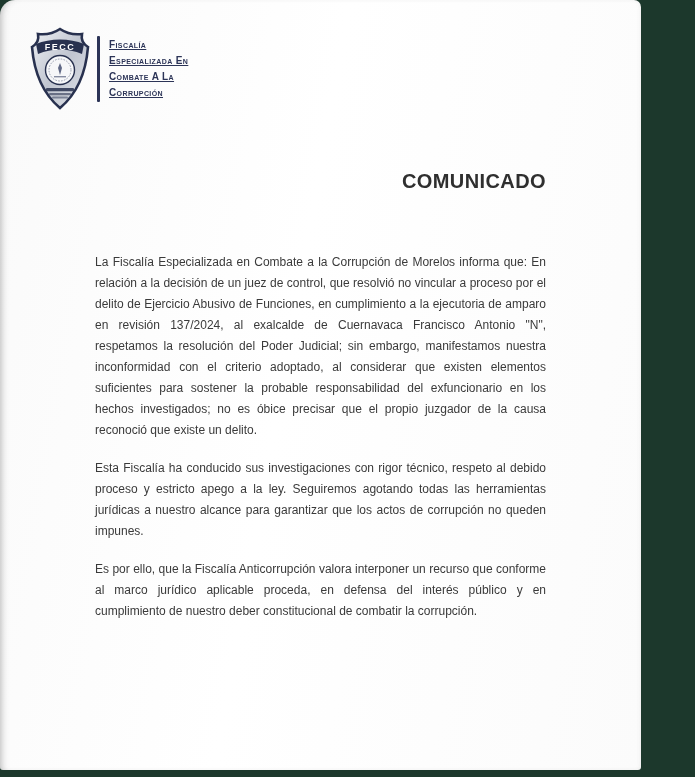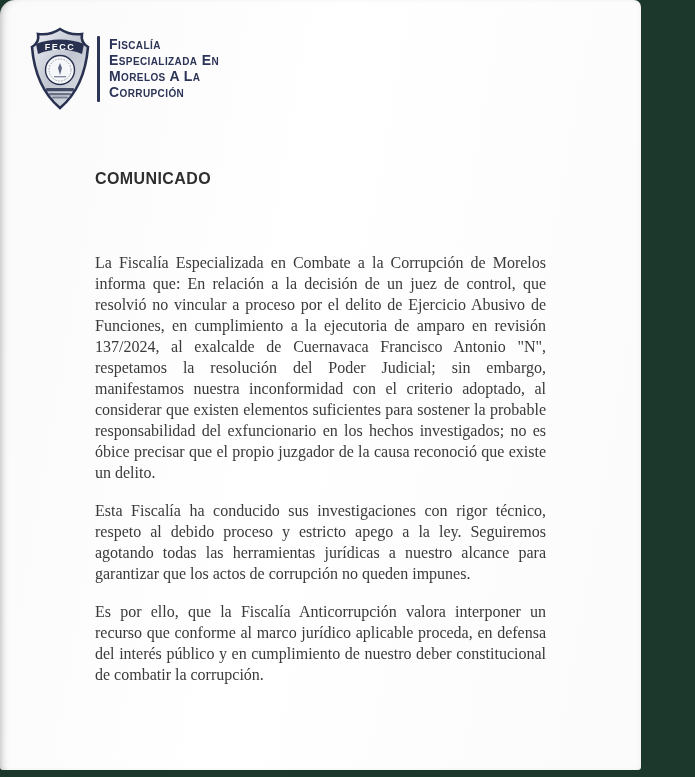--- a/index.html
+++ b/index.html
@@ -31,54 +31,54 @@
   .separator {
     width: 3px;
     height: 66px;
     background: #2c3457;
     margin: 0 9px 0 5px;
     border-radius: 1px;
   }
   .org-name {
     color: #2c3457;
     font-weight: bold;
-    font-size: 14px;
+    font-size: 10px;
     line-height: 15.8px;
     font-variant: small-caps;
     letter-spacing: 0.4px;
     white-space: nowrap;
+    text-decoration: underline;
   }
   .doc-title {
     position: absolute;
     top: 170px;
     left: 95px; right: 95px;
-    text-align: left;
+    text-align: right;
     font-weight: bold;
-    font-size: 16px;
+    font-size: 20px;
     letter-spacing: 0.4px;
     color: #2f2f2f;
   }
   .dateline {
     position: absolute;
     top: 211px;
     left: 95px; right: 104px;
     text-align: right;
     font-size: 16px;
     color: #363636;
   }
   .content {
     position: absolute;
     top: 252px;
     left: 95px; right: 95px;
     text-align: justify;
-    font-size: 16px;
+    font-size: 12px;
     line-height: 21px;
     color: #3a3a3a;
     hyphens: none;
-    font-family: Liberation Serif, serif;
   }
   .content p { margin: 0 0 17px 0; }
 </style>
 </head>
 <body>
 
 <div class="paper">
 
   <div class="header">
 
@@ -100,21 +100,21 @@
       <rect x="18" y="61" width="28" height="3.2" rx="1" fill="#28314f" opacity="0.85"></rect>
       <rect x="21" y="66" width="22" height="2.2" rx="1" fill="#28314f" opacity="0.6"></rect>
       <rect x="24" y="69.6" width="16" height="2" rx="1" fill="#28314f" opacity="0.5"></rect>
     </svg>
 
     <div class="separator"></div>
 
     <div class="org-name">
       <div>Fiscalía</div>
       <div>Especializada En</div>
-      <div>Morelos A La</div>
+      <div>Combate A La</div>
       <div>Corrupción</div>
     </div>
   </div>
 
   <div class="doc-title">COMUNICADO</div>
 
 
   <div class="content">
     <p>La Fiscalía Especializada en Combate a la Corrupción de Morelos informa que: En relación a la decisión de un juez de control, que resolvió no vincular a proceso por el delito de Ejercicio Abusivo de Funciones, en cumplimiento a la ejecutoria de amparo en revisión 137/2024, al exalcalde de Cuernavaca Francisco Antonio "N", respetamos la resolución del Poder Judicial; sin embargo, manifestamos nuestra inconformidad con el criterio adoptado, al considerar que existen elementos suficientes para sostener la probable responsabilidad del exfuncionario en los hechos investigados; no es óbice precisar que el propio juzgador de la causa reconoció que existe un delito.</p>
     <p>Esta Fiscalía ha conducido sus investigaciones con rigor técnico, respeto al debido proceso y estricto apego a la ley. Seguiremos agotando todas las herramientas jurídicas a nuestro alcance para garantizar que los actos de corrupción no queden impunes.</p>

